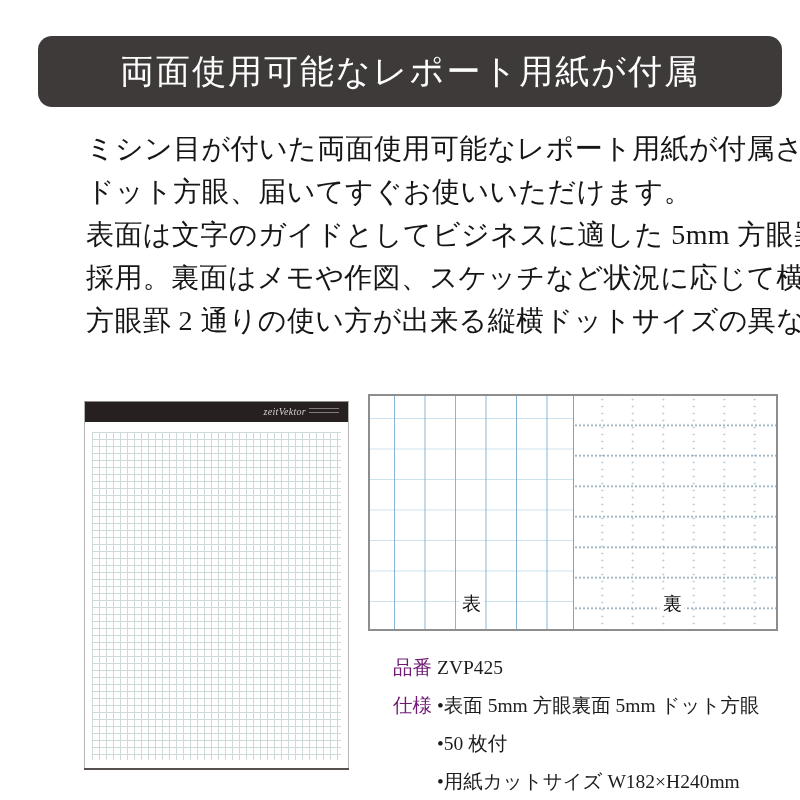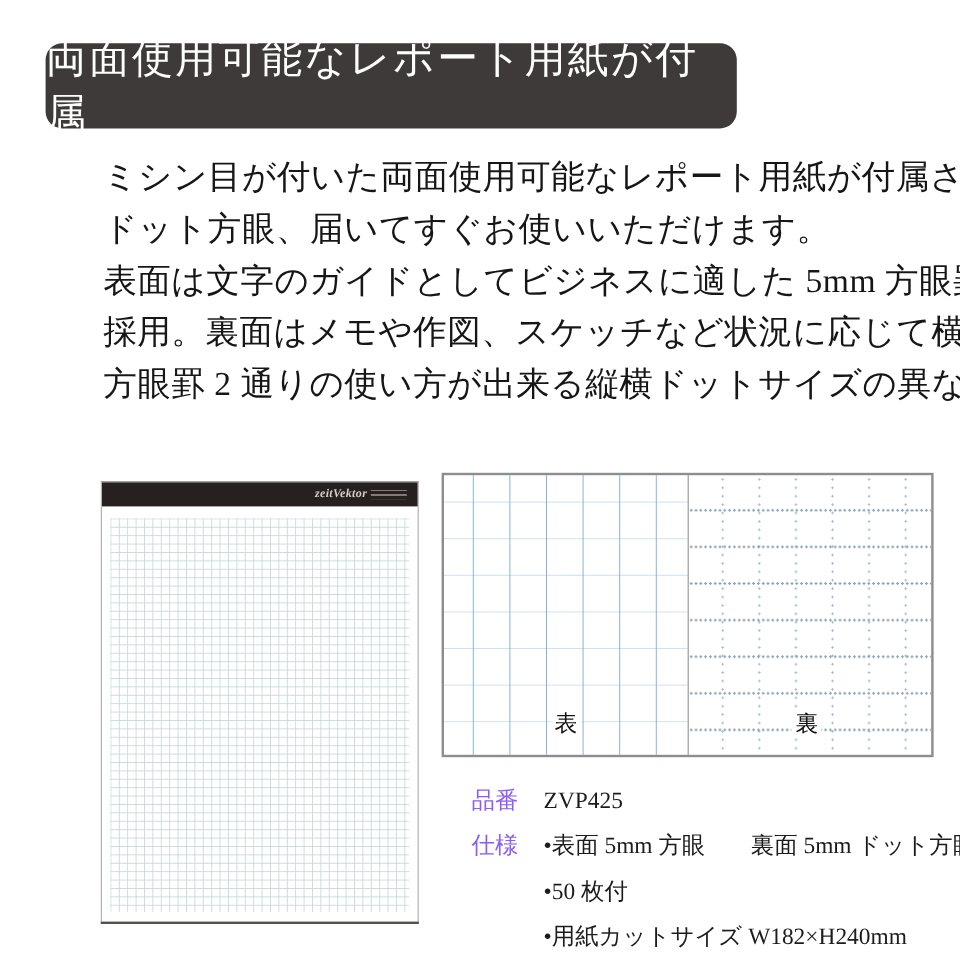--- a/index.html
+++ b/index.html
@@ -16,25 +16,26 @@
     position: relative;
     width: 800px;
     height: 800px;
     background: #ffffff;
   }
 
   
   .banner {
     position: absolute;
     left: 38px; top: 36px;
-    width: 576px; height: 71px;
+    width: 744px; height: 71px;
     background: #3e3a3a;
     border-radius: 14px;
     display: flex;
     align-items: center;
+    justify-content: center;
   }
   .banner-text {
     color: #fdfdfd;
     font-size: 34px;
     letter-spacing: 2px;
     font-weight: 500;
   }
 
   
   .description {
@@ -51,21 +52,20 @@
   
   .notepad {
     position: absolute;
     left: 84px; top: 401px;
     width: 265px; height: 369px;
     box-sizing: border-box;
     border-left: 1px solid #b5b2b2;
     border-right: 1px solid #b5b2b2;
     border-top: 1px solid #8f8a8a;
     background: #ffffff;
-    font-weight: bold;
   }
   .notepad-band {
     position: absolute;
     left: 0; top: 0; right: 0;
     height: 20px;
     background: #262021;
     display: flex;
     align-items: center;
     justify-content: flex-end;
     padding-right: 9px;
@@ -153,27 +153,26 @@
     position: absolute;
     left: 393px; top: 649px;
     width: 400px;
     font-size: 19.5px;
     line-height: 38px;
     color: #1c1c1c;
     white-space: nowrap;
   }
   .spec-row { display: flex; align-items: flex-start; }
   .spec-label {
-    color: #8b5cf6;
+    color: #701a75;
     width: 44px;
-    margin-right: 16px;
     flex: 0 0 auto;
   }
   .bullet-line { display: flex; }
-  .bullet-gap { margin-right: 38px; }
+  .bullet-gap { }
 </style>
 </head>
 <body>
 
 <div class="stage">
 
   <div class="banner">
     <span class="banner-text">両面使用可能なレポート用紙が付属</span>
   </div>
 

